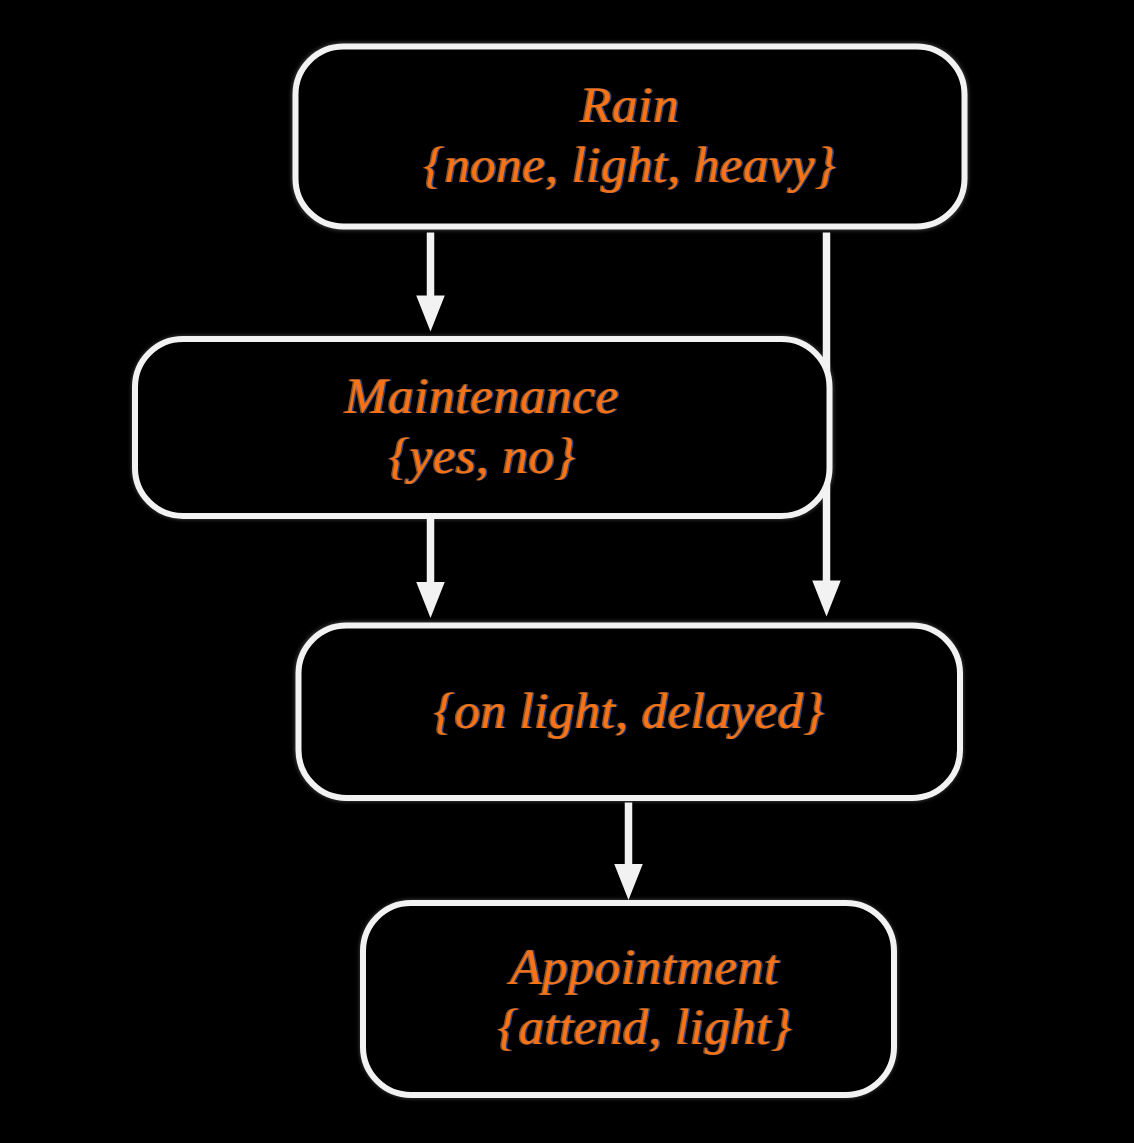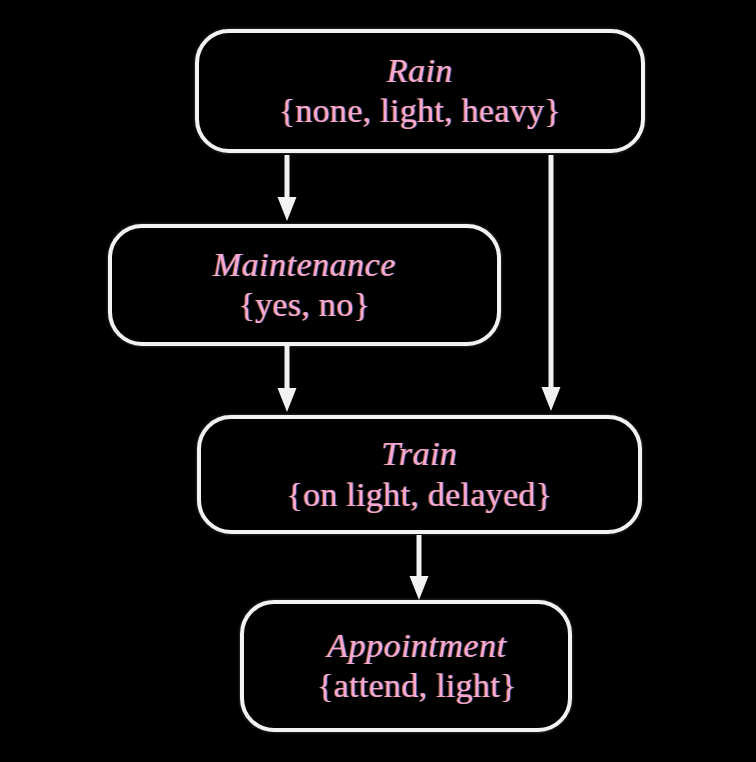--- a/index.html
+++ b/index.html
@@ -22,44 +22,45 @@
     position: absolute;
     box-sizing: border-box;
     background: #000000;
     border: 4px solid #f2f2f2;
     border-radius: 34px;
     display: flex;
     flex-direction: column;
     align-items: center;
     justify-content: center;
     text-align: center;
-    color: #f9a8d4;
+    color: #f97316;
     box-shadow: 0 0 3px rgba(255,255,255,0.30);
     line-height: 1.12;
   }
   .node .nm {
     font-style: italic;
     font-size: 34px;
     letter-spacing: 0.5px;
     text-shadow: -1px 0 rgba(255,150,60,0.55), 1px 0 rgba(90,140,255,0.50);
     white-space: nowrap;
   }
   .node .vals {
+    font-style: italic;
     font-size: 34px;
     letter-spacing: 0.3px;
     margin-top: 2px;
     text-shadow: -1px 0 rgba(255,150,60,0.55), 1px 0 rgba(90,140,255,0.50);
     white-space: nowrap;
   }
 
   
   #node-rain        { left: 195px; top: 29px;  width: 450px; height: 124px; }
-  #node-maintenance { left: 108px;  top: 224px; width: 393px; height: 122px; text-align: right; }
+  #node-maintenance { left: 88px;  top: 224px; width: 467px; height: 122px; text-align: right; }
   #node-train       { left: 197px; top: 415px; width: 445px; height: 119px; }
-  #node-appointment { left: 240px; top: 600px; width: 332px; height: 132px; padding-left: 22px; }
+  #node-appointment { left: 240px; top: 600px; width: 358px; height: 132px; padding-left: 22px; }
 
   
   .edge { position: absolute; }
   .edge svg { display: block; overflow: visible; }
 </style>
 </head>
 <body>
 
 <div id="canvas">
 
@@ -95,21 +96,20 @@
     <span class="nm">Rain</span>
     <span class="vals">{none, light, heavy}</span>
   </div>
 
   <div class="node" id="node-maintenance">
     <span class="nm">Maintenance</span>
     <span class="vals">{yes, no}</span>
   </div>
 
   <div class="node" id="node-train">
-    <span class="nm">Train</span>
     <span class="vals">{on light, delayed}</span>
   </div>
 
   <div class="node" id="node-appointment">
     <span class="nm">Appointment</span>
     <span class="vals">{attend, light}</span>
   </div>
 
 </div>
 

